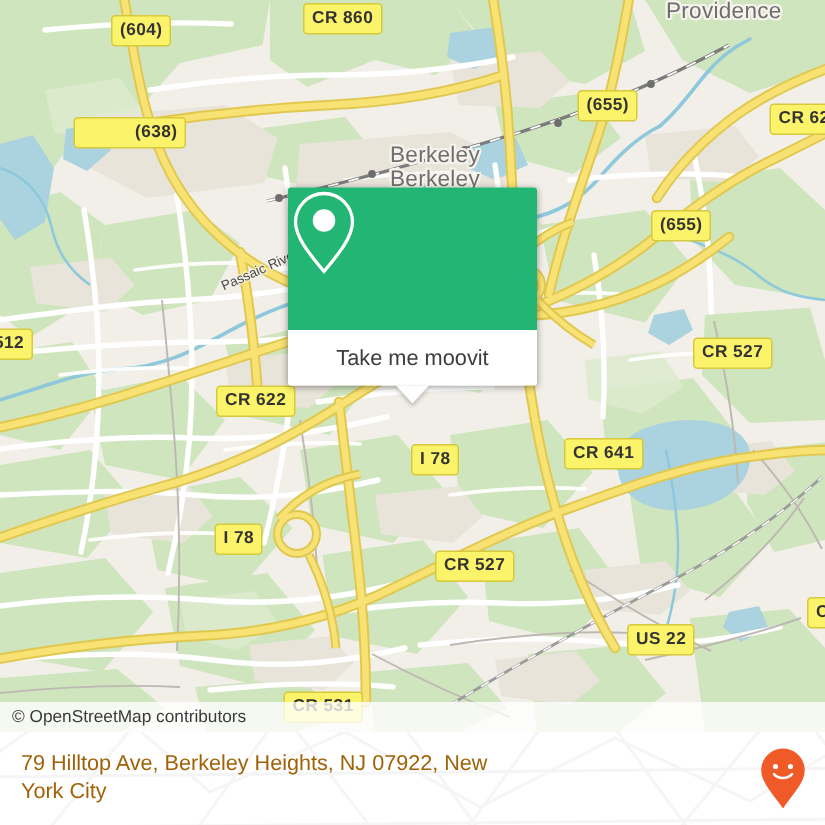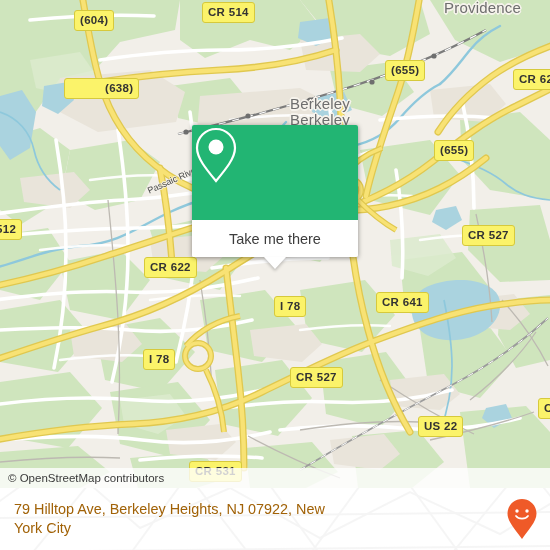--- a/index.html
+++ b/index.html
@@ -10,21 +10,21 @@
   }
   #app{position:relative;width:550px;height:550px;overflow:hidden;background:#fff;}
 
   
   .map{position:absolute;left:0;top:0;width:550px;height:488px;overflow:hidden;background:#f2efe9;}
   .map svg{position:absolute;left:0;top:0;}
 
   
   .place-label{
     position:absolute;color:#6e6e6e;font-size:15px;line-height:15px;
-    text-align:right;letter-spacing:.2px;
+    text-align:center;letter-spacing:.2px;
     text-shadow:
       1.6px 0 #f6f3ec,-1.6px 0 #f6f3ec,0 1.6px #f6f3ec,0 -1.6px #f6f3ec,
       1.1px 1.1px #f6f3ec,-1.1px 1.1px #f6f3ec,1.1px -1.1px #f6f3ec,-1.1px -1.1px #f6f3ec;
     white-space:nowrap;pointer-events:none;
   }
   .water-label{
     position:absolute;color:#4a4a4a;font-size:9px;white-space:nowrap;
     text-shadow:1px 0 #f4f1ea,-1px 0 #f4f1ea,0 1px #f4f1ea,0 -1px #f4f1ea;
   }
 
@@ -301,24 +301,24 @@
     <div class="place-label" style="left:230px;top:96px;width:120px;line-height:16px;">
       <div><span>Berkeley</span></div>
       <div><span>Berkeley</span></div>
     </div>
 
     <div class="water-label" style="left:148px;top:186px;transform:rotate(-24deg);transform-origin:left center;">
       <span>Passaic River</span>
     </div>
 
     <div class="shield" style="left:74px;top:10px;"><span>(604)</span></div>
-    <div class="shield" style="left:202px;top:2px;"><span>CR 514</span></div>
+    <div class="shield" style="left:202px;top:2px;"><span>CR 860</span></div>
     <div class="shield" style="left:385px;top:60px;"><span>(655)</span></div>
     <div class="shield" style="left:513px;top:69px;"><span>CR 622</span></div>
-    <div class="shield" style="left:64px;top:78px;padding-left:40px;"><span>(638)</span></div>
+    <div class="shield" style="left:49px;top:78px;padding-left:40px;"><span>(638)</span></div>
     <div class="shield" style="left:434px;top:140px;"><span>(655)</span></div>
     <div class="shield" style="left:-10px;top:219px;"><span>512</span></div>
     <div class="shield" style="left:462px;top:225px;"><span>CR 527</span></div>
     <div class="shield" style="left:144px;top:257px;"><span>CR 622</span></div>
     <div class="shield" style="left:274px;top:296px;"><span>I 78</span></div>
     <div class="shield" style="left:376px;top:292px;"><span>CR 641</span></div>
     <div class="shield" style="left:143px;top:349px;"><span>I 78</span></div>
     <div class="shield" style="left:290px;top:367px;"><span>CR 527</span></div>
     <div class="shield" style="left:418px;top:416px;"><span>US 22</span></div>
     <div class="shield" style="left:538px;top:398px;"><span>CR 6</span></div>
@@ -329,21 +329,21 @@
     </div>
 
     <div class="card">
       <div class="card-head" style="background:#22b573;">
         <svg width="48" height="60" viewBox="0 0 48 60">
           <path d="M24 4 C13.5 4 5 12.5 5 23 C5 33 14 44 24 56 C34 44 43 33 43 23 C43 12.5 34.5 4 24 4 Z" fill="none" stroke="#ffffff" stroke-width="2.2"></path>
           <circle cx="24" cy="22" r="7.5" fill="#ffffff"></circle>
         </svg>
       </div>
       <div class="card-foot">
-        <span>Take me there</span>
+        <span>Take me moovit</span>
       </div>
       <div class="card-tail"></div>
     </div>
   </div>
 
   <div class="bottom">
     <svg class="watermark" width="550" height="100" viewBox="0 0 550 100">
       <g fill="none" stroke="#ececec" stroke-width="2">
         <path d="M-10,40 L60,-10"></path>
           <path d="M20,100 L110,-10"></path>

